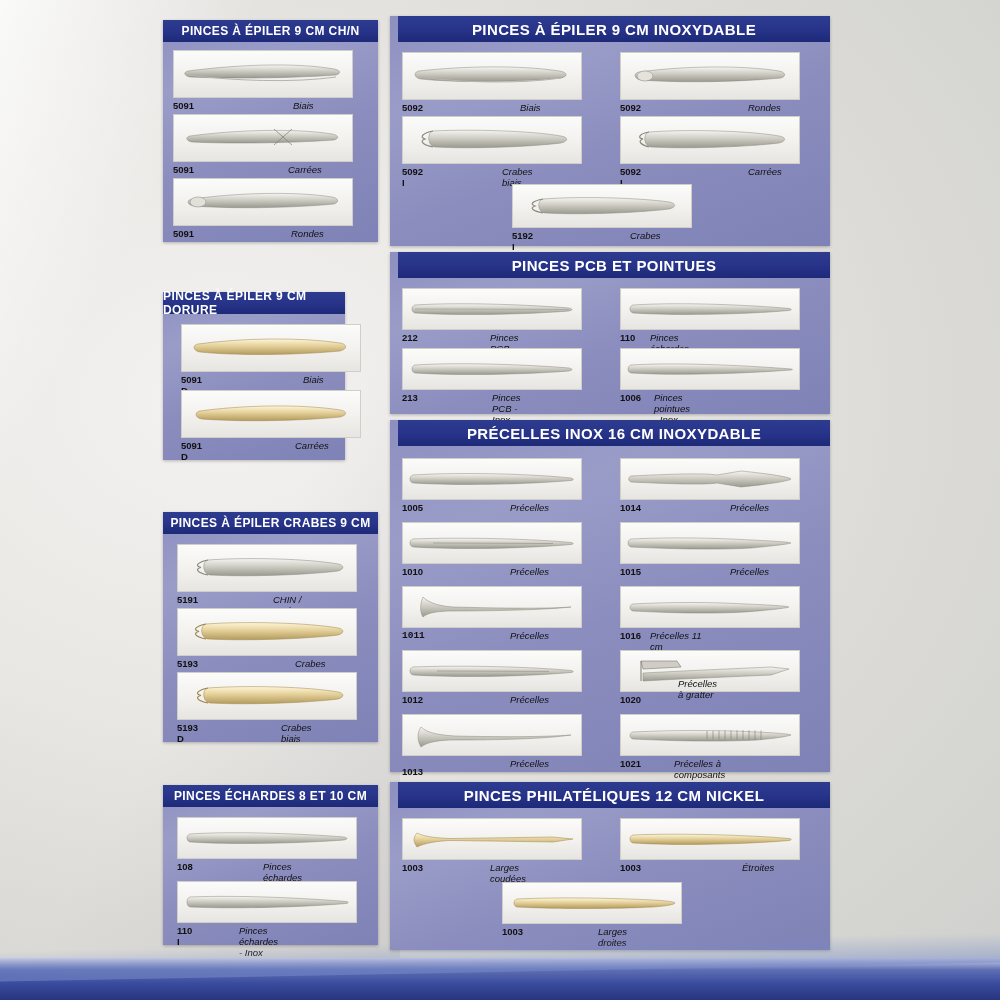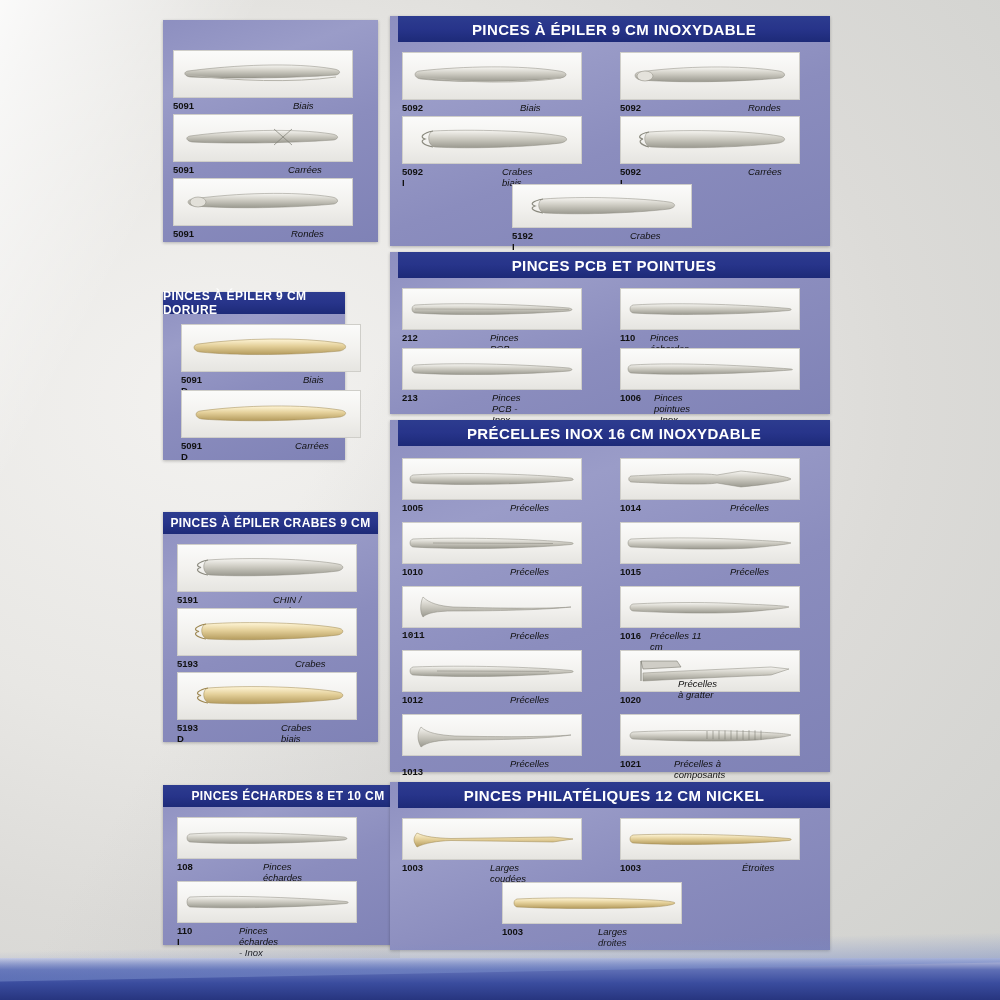--- a/index.html
+++ b/index.html
@@ -57,20 +57,21 @@
     background:linear-gradient(180deg, rgba(255,255,255,0) 0%, rgba(120,140,200,.55) 100%);
     transform:skewY(-1.1deg);
   }
 </style>
 </head>
 <body>
 
 <div id="page">
 
   <div class="panel" style="left:163px;top:20px;width:215px;height:222px;">
+    <div class="hdr">PINCES À ÉPILER 9 CM CH/N</div>
 
     <div class="cell" style="left:10px;top:30px;width:195px;height:64px;">
       <div class="photo" style="width:178px;height:46px;">
         <svg width="178" height="46" viewBox="0 0 178 46">
           <defs>
               <linearGradient id="g1" x1="0" y1="0" x2="0" y2="1">
             <stop offset="0" stop-color="#f6f5f1"></stop>
                 <stop offset=".45" stop-color="#cfcdc4"></stop>
                 <stop offset="1" stop-color="#9a998f"></stop>
               </linearGradient>
@@ -377,21 +378,21 @@
           <g stroke="#7d7c72" stroke-width=".6">
             <path d="M86 16 L86 24 M92 15.8 L92 24.2 M98 15.6 L98 24.4 M104 15.5 L104 24.5 M110 15.4 L110 24.6 M116 15.3 L116 24.7 M122 15.2 L122 24.8 M128 15.2 L128 24.9 M134 15.3 L134 25 M140 15.5 L140 25"></path>
           </g>
         </svg>
       </div>
       <div class="ref" style="top:44px;">1021</div>
       <div class="desc" style="top:44px;left:54px;">Précelles à composants</div>
     </div>
   </div>
 
-  <div class="panel" style="left:163px;top:785px;width:215px;height:160px;padding-left:35px;">
+  <div class="panel" style="left:163px;top:785px;width:215px;height:160px;">
     <div class="hdr">PINCES ÉCHARDES 8 ET 10 CM</div>
 
     <div class="cell" style="left:14px;top:32px;">
       <div class="photo" style="width:178px;height:40px;">
         <svg width="178" height="40" viewBox="0 0 178 40">
           <path d="M12 16 C58 13,128 16,166 19 C170 20,170 21,166 22 C128 25,58 27,12 24 C8 23,8 17,12 16 Z" fill="url(#g1)" stroke="#8a897e" stroke-width=".5"></path>
         </svg>
       </div>
       <div class="ref" style="top:44px;">108</div>
       <div class="desc" style="top:44px;left:86px;">Pinces échardes</div>

